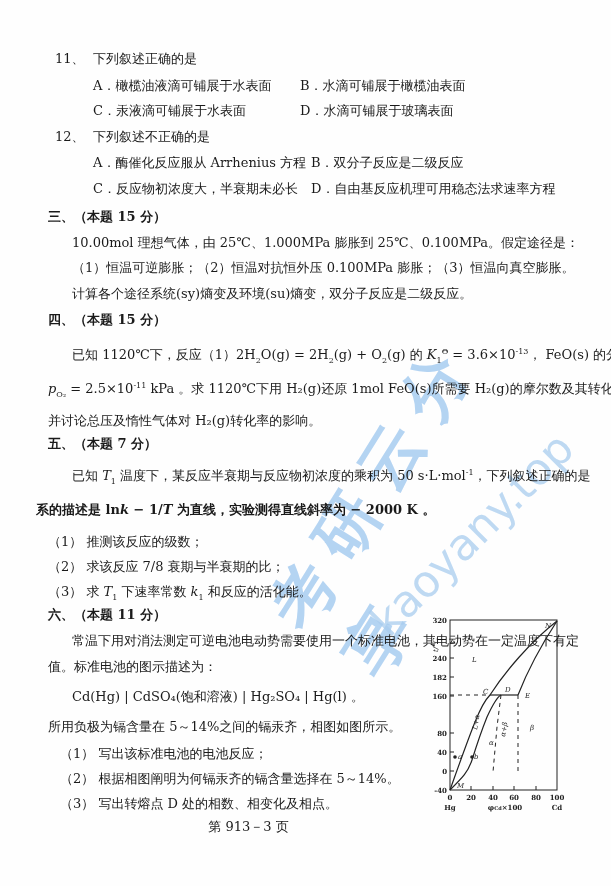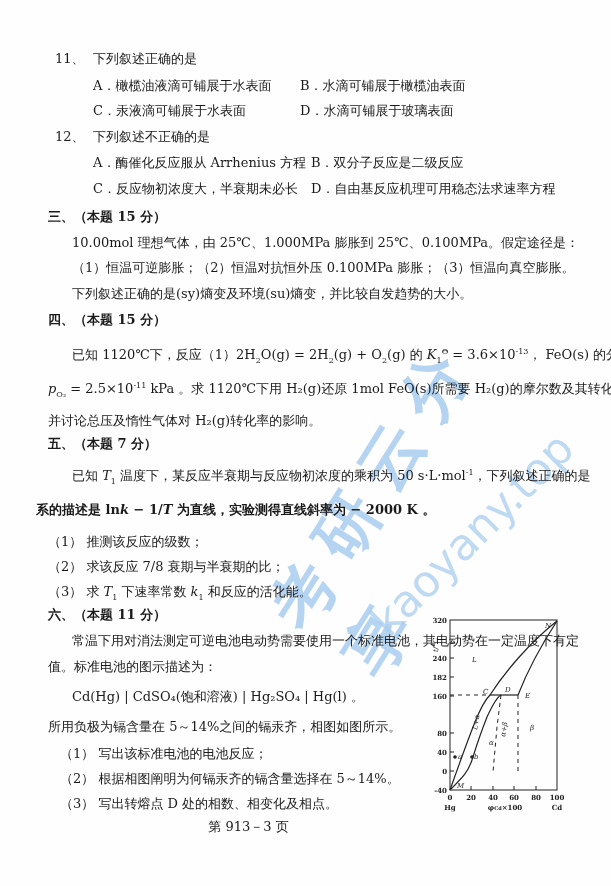--- a/index.html
+++ b/index.html
@@ -33,21 +33,21 @@
 <div class="ln" style="left:55px;top:100px;">12、</div>
 <div class="ln" style="left:93px;top:100px;">下列叙述不正确的是</div>
 <div class="ln" style="left:93px;top:126px;">A．酶催化反应服从 Arrhenius 方程</div>
 <div class="ln" style="left:311px;top:126px;">B．双分子反应是二级反应</div>
 <div class="ln" style="left:93px;top:152px;">C．反应物初浓度大，半衰期未必长</div>
 <div class="ln" style="left:311px;top:152px;">D．自由基反应机理可用稳态法求速率方程</div>
 
 <div class="ln b" style="left:48px;top:180px;">三、（本题 15 分）</div>
 <div class="ln" style="left:72px;top:206px;">10.00mol 理想气体，由 25℃、1.000MPa 膨胀到 25℃、0.100MPa。假定途径是：</div>
 <div class="ln" style="left:72px;top:231px;">（1）恒温可逆膨胀；（2）恒温对抗恒外压 0.100MPa 膨胀；（3）恒温向真空膨胀。</div>
-<div class="ln" style="left:72px;top:257px;">下列叙述正确的是(sy)熵变及环境(su)熵变，并比较自发趋势的大小。</div>
+<div class="ln" style="left:72px;top:257px;">计算各个途径系统(sy)熵变及环境(su)熵变，双分子反应是二级反应。</div>
 
 <div class="ln b" style="left:48px;top:283px;">四、（本题 15 分）</div>
 <div class="ln" style="left:72px;top:318px;">
   <span>已知 1120℃下，反应（1）2H</span><sub>2</sub><span>O(g) = 2H</span><sub>2</sub><span>(g) + O</span><sub>2</sub><span>(g) 的 </span><span class="it">K</span><sub>1</sub><sup>Θ</sup><span> = 3.6×10</span><sup>-13</sup><span>， FeO(s) 的分解压</span>
 </div>
 <div class="ln" style="left:48px;top:352px;">
   <span class="it">p</span><sub>O₂</sub><span> = 2.5×10</span><sup>-11</sup><span> kPa 。求 1120℃下用 H₂(g)还原 1mol FeO(s)所需要 H₂(g)的摩尔数及其转化率；</span>
 </div>
 <div class="ln" style="left:48px;top:384px;">并讨论总压及惰性气体对 H₂(g)转化率的影响。</div>
 

